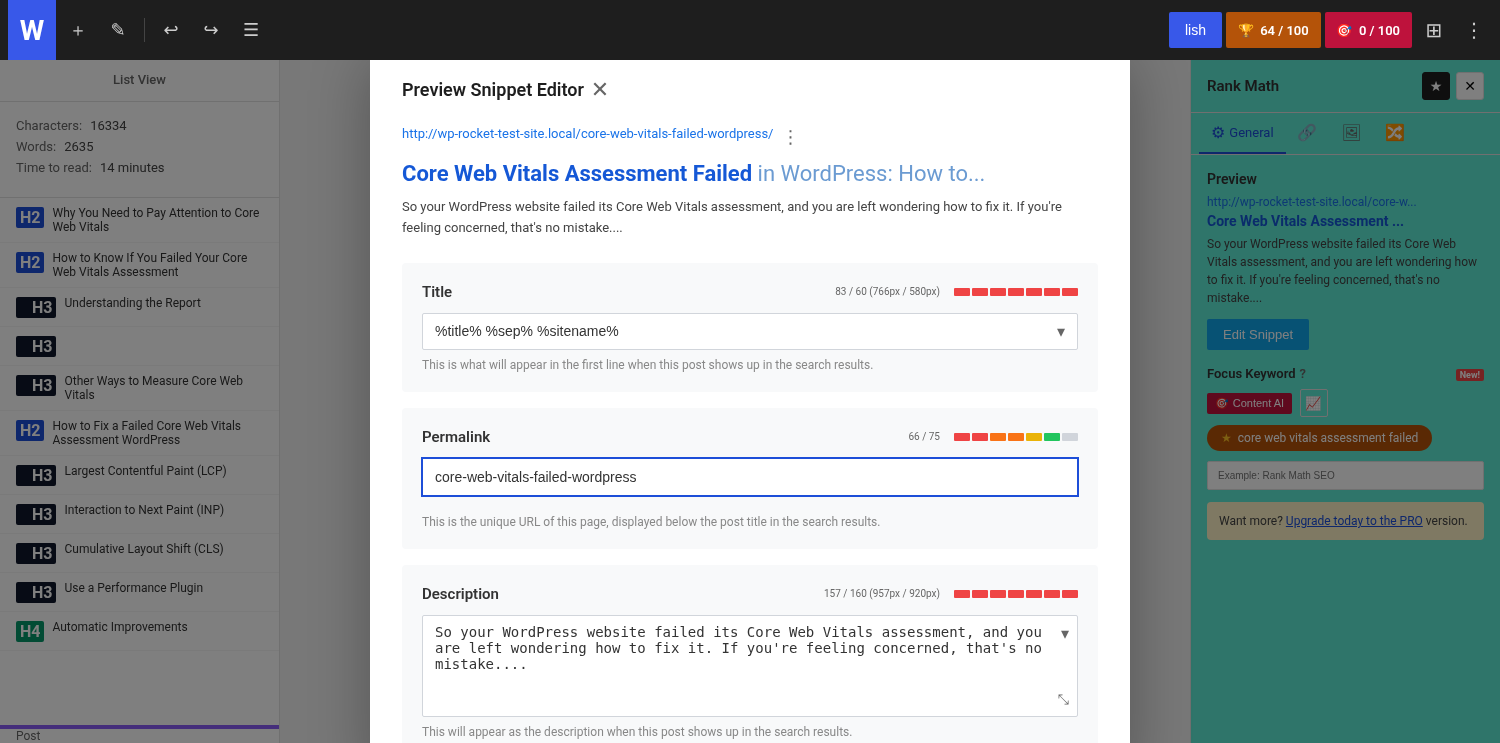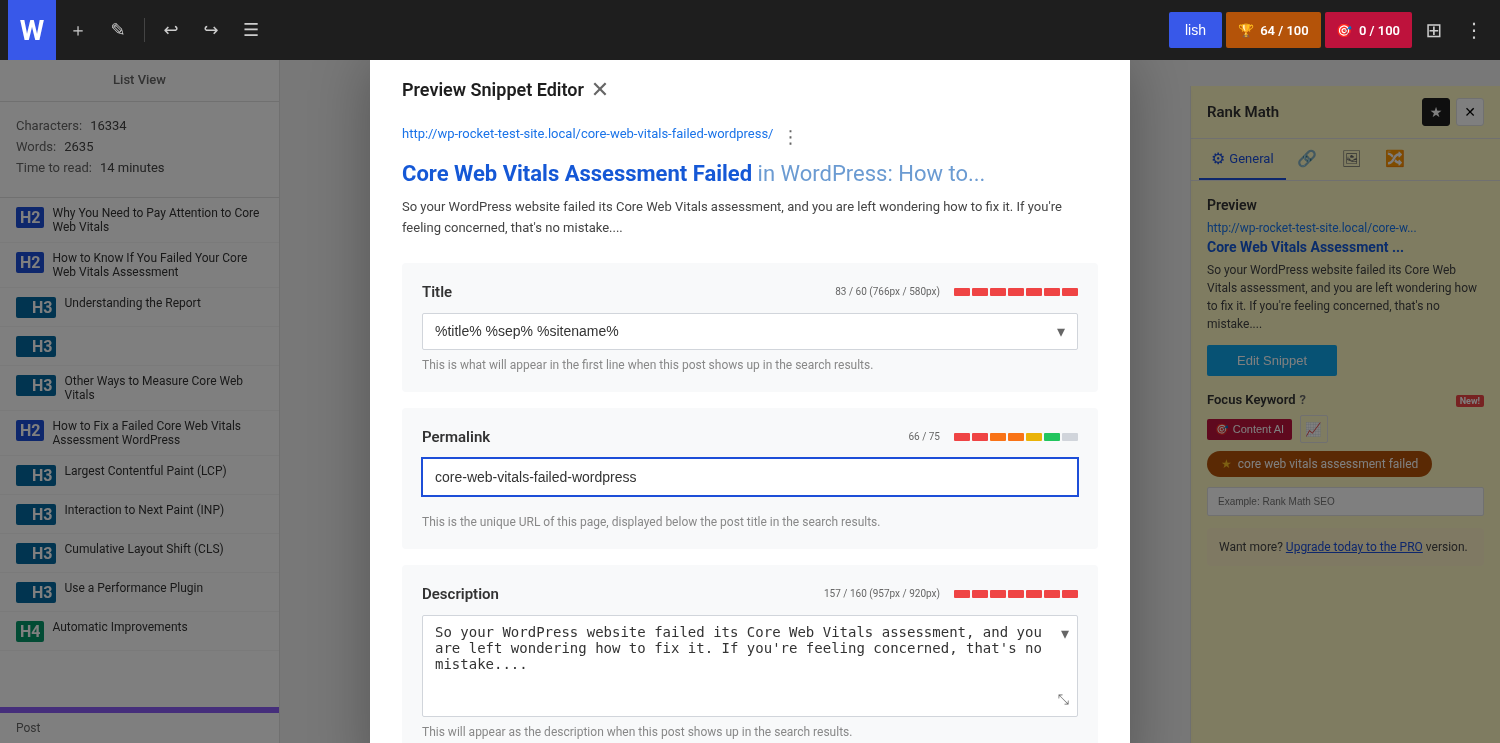--- a/index.html
+++ b/index.html
@@ -53,47 +53,47 @@
     .stat-row { display: flex; gap: 8px; margin-bottom: 6px; font-size: 13px; color: #444; }
     .stat-label { color: #666; }
     .outline-list { overflow-y: auto; flex: 1; }
     .outline-item {
       display: flex; align-items: flex-start; gap: 8px; padding: 8px 16px; font-size: 12px; color: #333; cursor: pointer; border-bottom: 1px solid #f5f5f5;
     }
     .heading-badge {
       font-size: 16px; font-weight: 700; color: white; border-radius: 2px; padding: 1px 4px; flex-shrink: 0; margin-top: 1px;
     }
     .h2-badge { background: #1d4ed8; }
-    .h3-badge { background: #0369a1; padding-left: 16px; }
+    .h3-badge { background: #0f172a; padding-left: 16px; }
     .h4-badge { background: #059669; }
-    .post-label { padding: 8px 16px; font-size: 12px; color: #666; border-top: 6px solid #8b5cf6; }
+    .post-label { padding: 0 16px; font-size: 12px; color: #666; border-top: 4px solid #8b5cf6; }
 
     
     .right-panel {
-      width: 310px; background: #fef9c3; border-left: 1px solid #e0e0e0; display: flex; flex-direction: column; flex-shrink: 0; margin-top: 26px;
+      width: 310px; background: #5eead4; border-left: 1px solid #e0e0e0; display: flex; flex-direction: column; flex-shrink: 0;
     }
     .right-panel-header {
       display: flex; align-items: center; justify-content: space-between; padding: 12px 16px; border-bottom: 1px solid #e0e0e0;
     }
     .rank-math-title { font-size: 15px; font-weight: 600; color: #333; }
     .right-panel-icons { display: flex; gap: 6px; align-items: center; }
     .rp-icon-btn { width: 28px; height: 28px; border-radius: 3px; border: 1px solid #e0e0e0; background: white; cursor: pointer; display: flex; align-items: center; justify-content: center; font-size: 14px; }
     .rp-icon-star { background: #1e1e1e; color: white; border-color: #1e1e1e; }
     .rm-tabs { display: flex; border-bottom: 1px solid #e0e0e0; padding: 0 8px; }
     .rm-tab { padding: 10px 12px; font-size: 13px; color: #666; cursor: pointer; border-bottom: 2px solid transparent; display: flex; align-items: center; gap: 4px; }
     .rm-tab.active { color: #1d4ed8; border-bottom-color: #1d4ed8; }
     .rm-tab-icon { font-size: 16px; }
     .right-panel-content { flex: 1; overflow-y: auto; padding: 16px; }
     .preview-section { margin-bottom: 16px; }
     .preview-label { font-size: 14px; font-weight: 600; color: #333; margin-bottom: 8px; }
     .preview-url { font-size: 12px; color: #1a73e8; margin-bottom: 4px; word-break: break-all; }
     .preview-title-text { font-size: 14px; font-weight: 700; color: #1558d6; margin-bottom: 6px; }
     .preview-desc { font-size: 12px; color: #444; line-height: 1.5; margin-bottom: 12px; }
     .edit-snippet-btn {
-      background: #0ea5e9; color: white; border: none; border-radius: 2px; padding: 8px 30px; font-size: 13px; cursor: pointer; font-weight: 500;
+      background: #0ea5e9; color: white; border: none; border-radius: 2px; padding: 8px 16px; font-size: 13px; cursor: pointer; font-weight: 500;
     }
     .focus-keyword-section { margin-top: 16px; }
     .focus-keyword-label { font-size: 13px; font-weight: 600; color: #333; margin-bottom: 8px; display: flex; align-items: center; gap: 4px; }
     .new-badge { background: #ef4444; color: white; font-size: 9px; font-weight: 700; padding: 1px 4px; border-radius: 2px; }
     .content-ai-btn { background: #be123c; color: white; border: none; border-radius: 2px; padding: 4px 8px; font-size: 11px; cursor: pointer; display: flex; align-items: center; gap: 4px; }
     .keyword-input { flex: 1; border: 1px solid #e0e0e0; border-radius: 2px; padding: 6px 8px; font-size: 12px; color: #999; }
     .upgrade-box { background: #fef3c7; border-radius: 4px; padding: 12px; font-size: 12px; color: #444; margin-top: 12px; }
     .upgrade-link { color: #1d4ed8; text-decoration: underline; cursor: pointer; }
 
     

